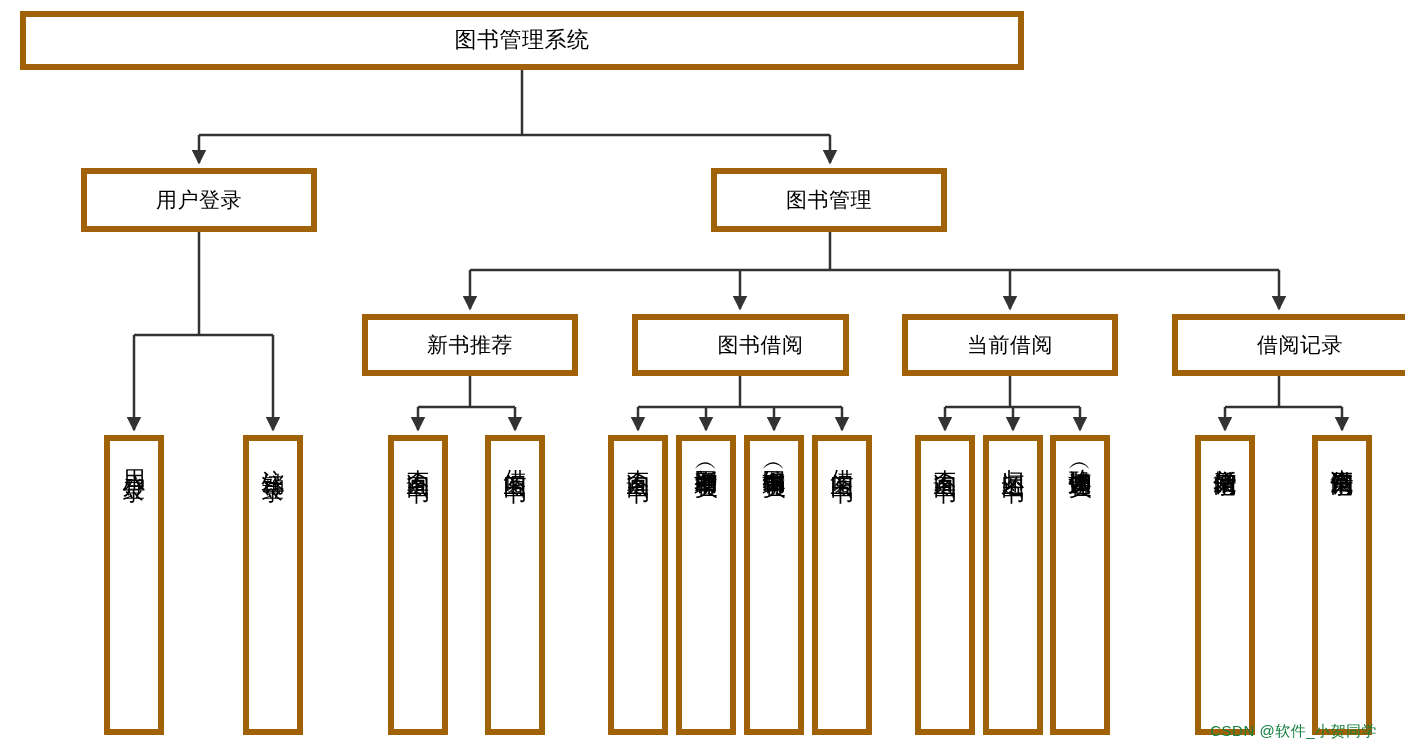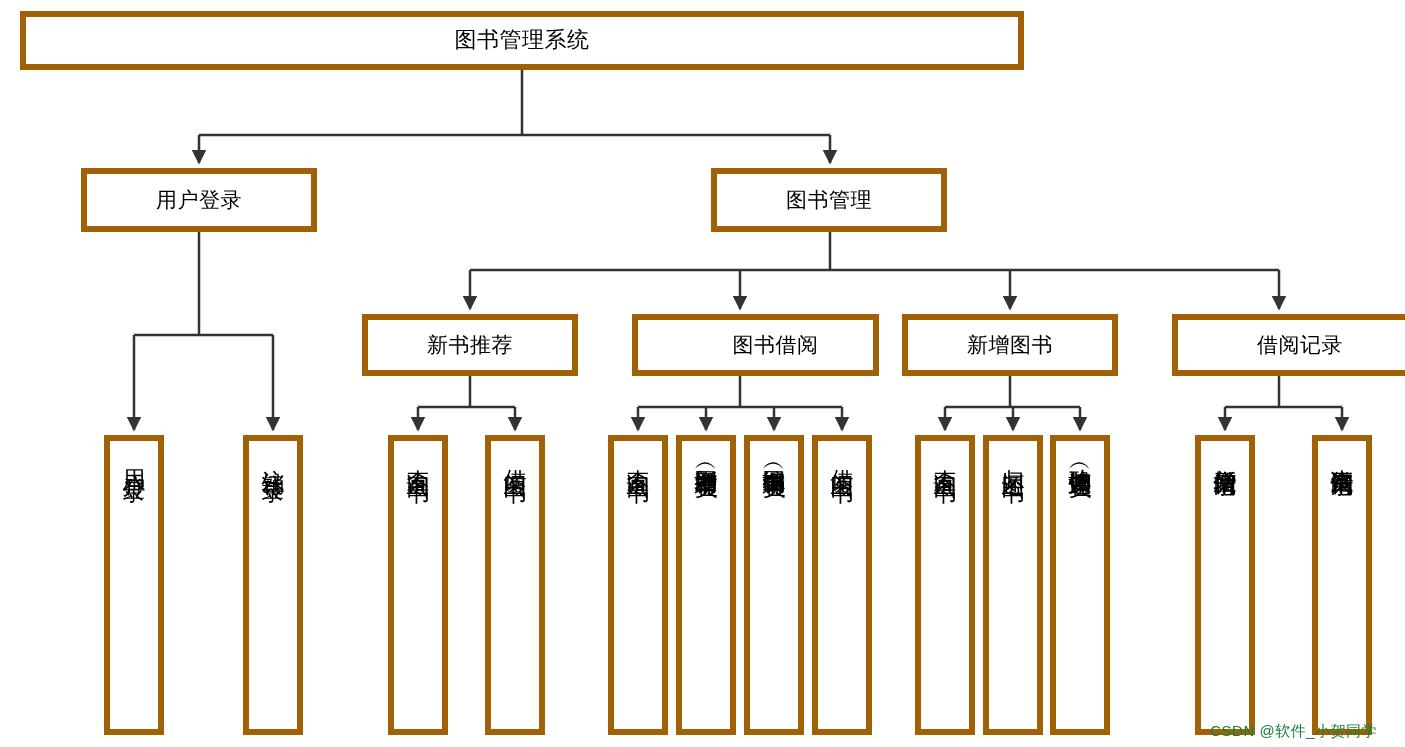--- a/index.html
+++ b/index.html
@@ -68,21 +68,21 @@
 
   
   .node.lvl2 {
     height: 62px;
     top: 314px;
   }
   .node.lvl2 .node-label {
     font-size: 21px;
   }
   .node.n-new-rec  { left: 362px;  width: 216px; }
-  .node.n-borrow   { left: 632px;  width: 247px; padding-left: 40px; }
+  .node.n-borrow   { left: 632px;  width: 217px; padding-left: 40px; }
   .node.n-current  { left: 902px;  width: 216px; }
   .node.n-record   { left: 1172px; width: 256px; }
 
   
   .node.leaf {
     top: 435px;
     width: 60px;
     height: 300px;
     align-items: flex-start;
     justify-content: center;
@@ -177,21 +177,21 @@
     <span class="node-label">图书管理</span>
   </div>
 
   <div class="node lvl2 n-new-rec">
     <span class="node-label">新书推荐</span>
   </div>
   <div class="node lvl2 n-borrow">
     <span class="node-label">图书借阅</span>
   </div>
   <div class="node lvl2 n-current">
-    <span class="node-label">新增图书</span>
+    <span class="node-label">当前借阅</span>
   </div>
   <div class="node lvl2 n-record">
     <span class="node-label">借阅记录</span>
   </div>
 
   <div class="node leaf" style="left:104px;">
     <span class="node-label">用户登录</span>
   </div>
   <div class="node leaf" style="left:243px;">
     <span class="node-label">注销登录</span>

